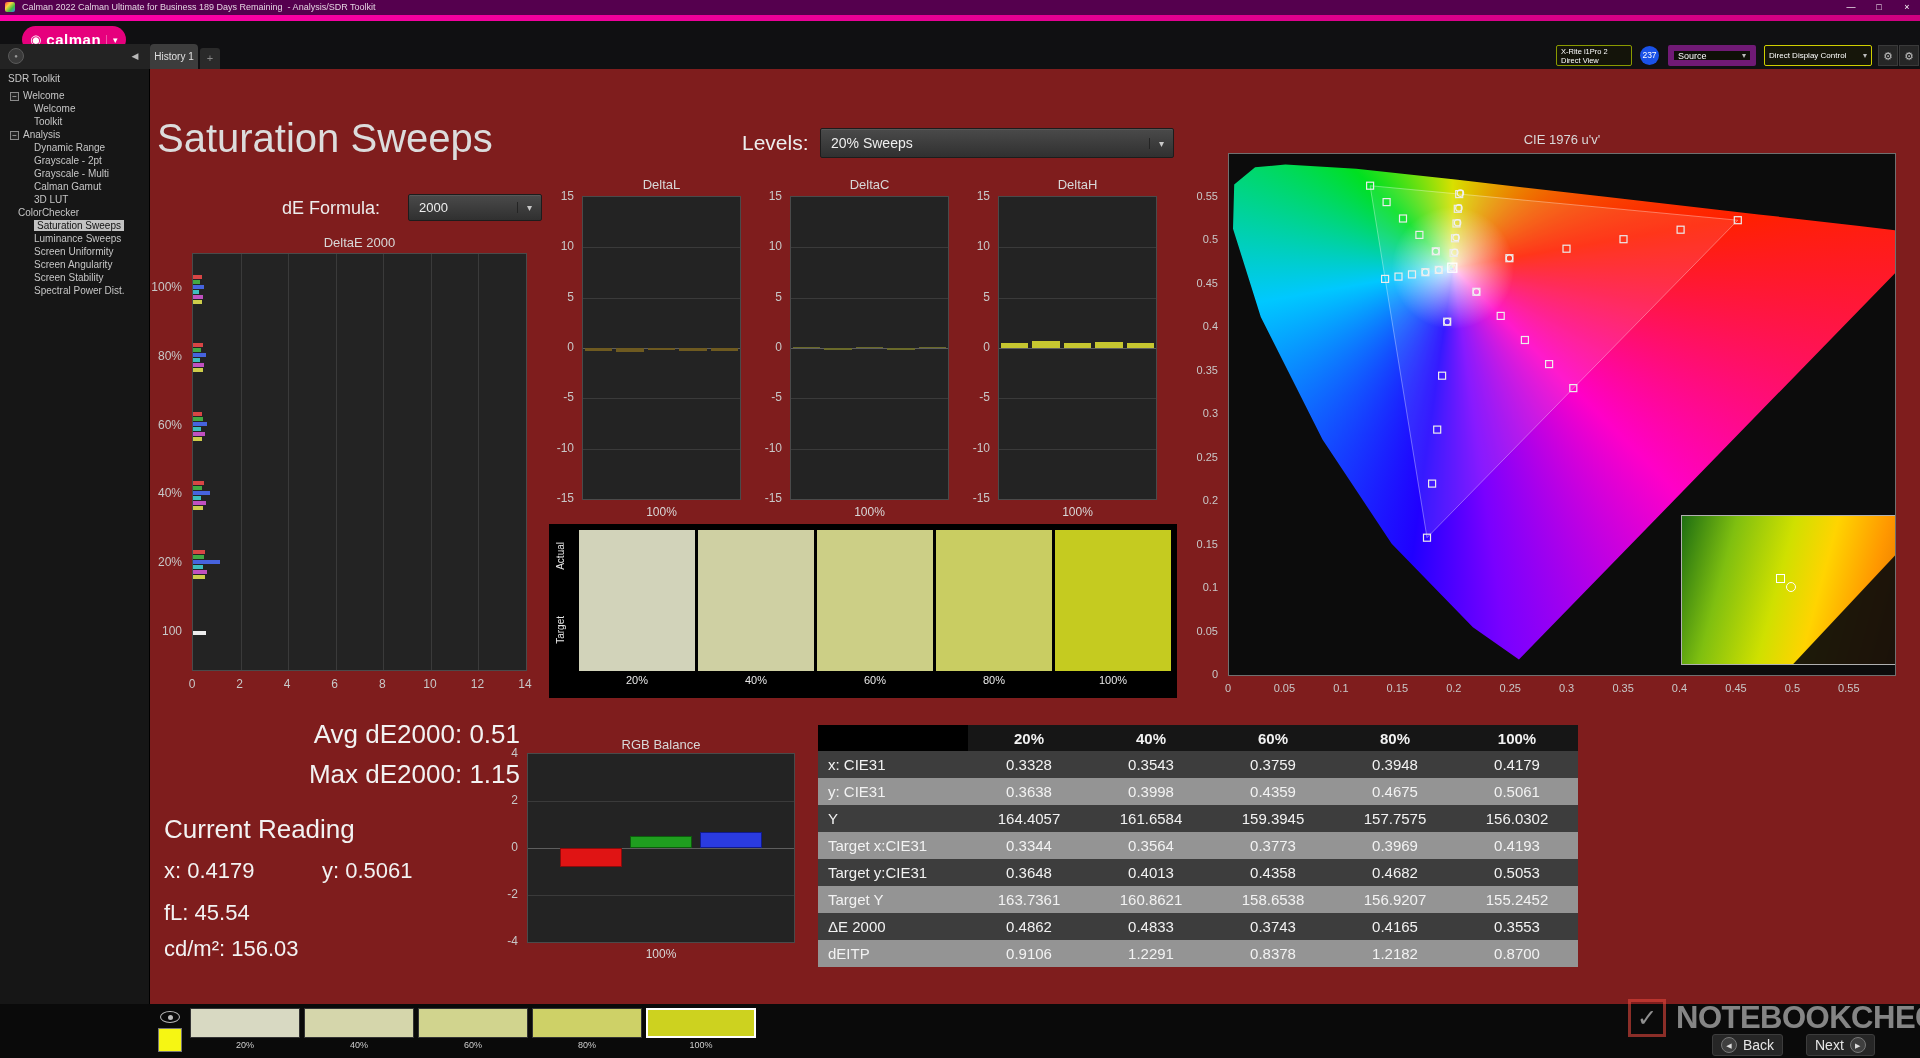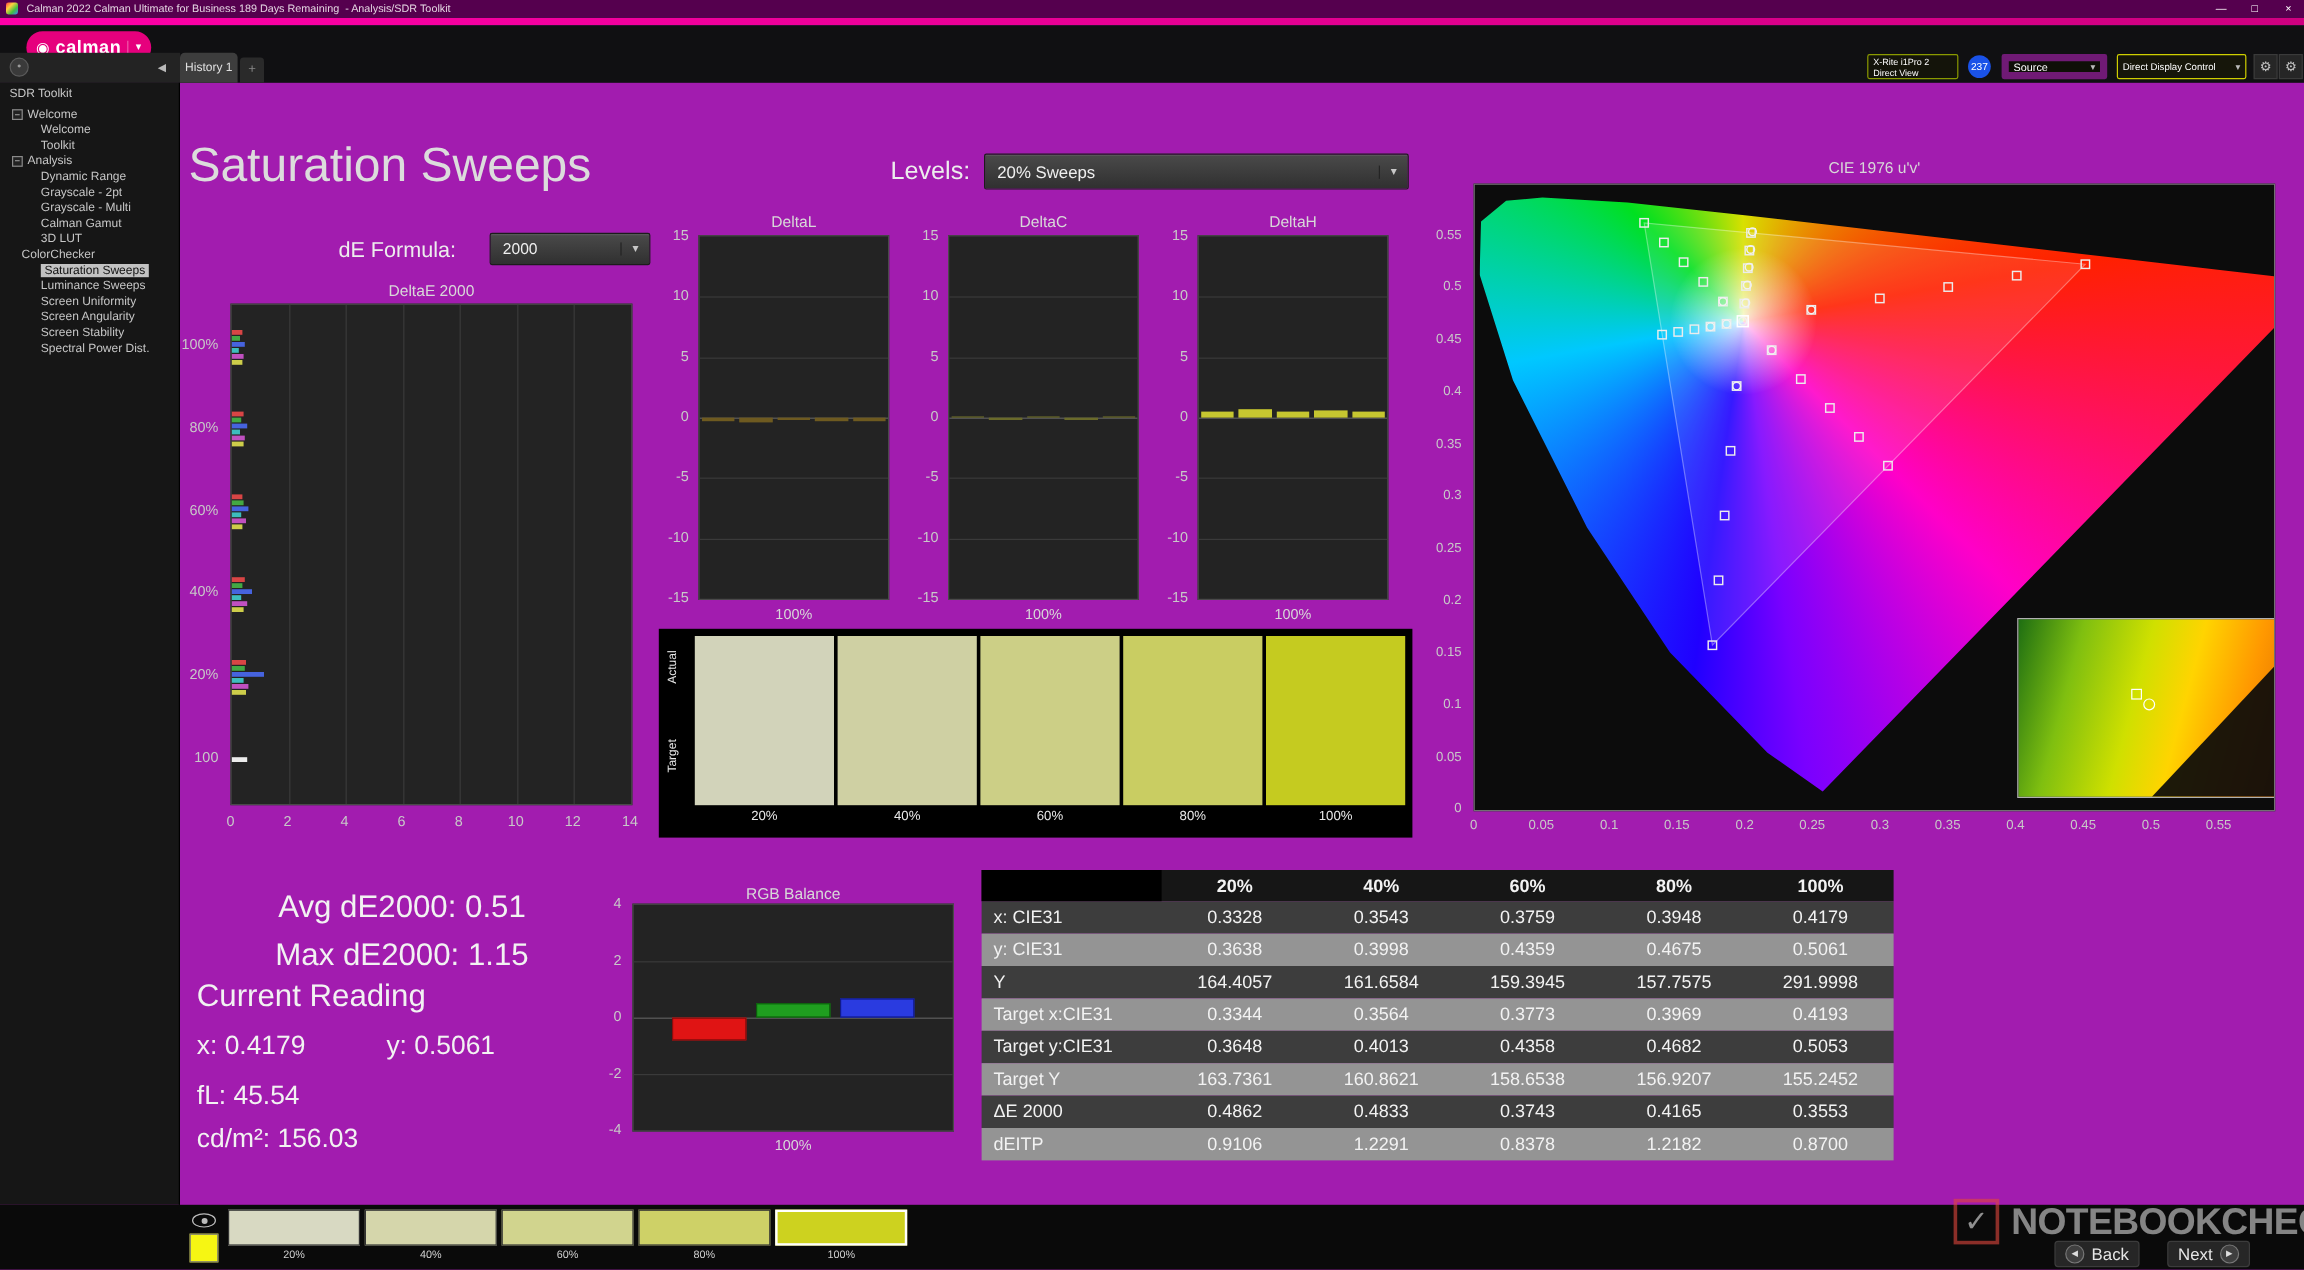--- a/index.html
+++ b/index.html
@@ -1,17 +1,17 @@
 <!DOCTYPE html>
 <html><head>
 <meta charset="utf-8">
 <style>
   *{margin:0;padding:0;box-sizing:border-box;}
   html,body{width:1920px;height:1058px;background:#111;font-family:"Liberation Sans","DejaVu Sans",sans-serif;}
-  #root{position:relative;width:1920px;height:1058px;background:#a21caf;overflow:hidden;}
+  #root{position:relative;width:1920px;height:1058px;background:#7f1d1d;overflow:hidden;}
   .abs{position:absolute;}
   
   #titlebar{position:absolute;left:0;top:0;width:1920px;height:15px;background:#55004e;}
   #win-icon{position:absolute;left:5px;top:2px;width:10px;height:10px;background:linear-gradient(135deg,#ff4040,#ffd040,#40c040,#4080ff);border-radius:2px;}
   #win-title{position:absolute;left:22px;top:0;height:15px;line-height:15px;font-size:9px;color:#e3d3e1;white-space:pre;}
   .winbtn{position:absolute;top:0;width:26px;height:15px;line-height:15px;text-align:center;font-size:9px;color:#fff;}
   
   #accent{position:absolute;left:0;top:15px;width:1920px;height:6px;background:linear-gradient(90deg,#ff00a8,#cf0080);}
   
   #topbar{position:absolute;left:0;top:21px;width:1920px;height:48px;background:#101012;}
@@ -392,21 +392,21 @@
       <div class="tick" style="left: 225.8px; top: 0px; font-size: 11px;">0.2</div>
       <div class="tick" style="left: 282.2px; top: 0px; font-size: 11px;">0.25</div>
       <div class="tick" style="left: 338.6px; top: 0px; font-size: 11px;">0.3</div>
       <div class="tick" style="left: 395.1px; top: 0px; font-size: 11px;">0.35</div>
       <div class="tick" style="left: 451.5px; top: 0px; font-size: 11px;">0.4</div>
       <div class="tick" style="left: 508px; top: 0px; font-size: 11px;">0.45</div>
       <div class="tick" style="left: 564.4px; top: 0px; font-size: 11px;">0.5</div>
       <div class="tick" style="left: 620.8px; top: 0px; font-size: 11px;">0.55</div>
     </div>
 
-  <div class="abs" style="left:150px;top:714px;width:370px;text-align:center;margin-top:21px;">
+  <div class="abs" style="left:150px;top:714px;width:370px;text-align:right;">
     <div class="bigread" style="line-height:40px;">Avg dE2000: 0.51</div>
     <div class="bigread" style="line-height:40px;">Max dE2000: 1.15</div>
   </div>
   <div class="abs" style="left:164px;top:814px;font-size:26px;color:#f2f2f2;">Current Reading</div>
   <div class="abs" style="left:164px;top:858px;font-size:22px;color:#f2f2f2;">x: 0.4179</div>
   <div class="abs" style="left:322px;top:858px;font-size:22px;color:#f2f2f2;">y: 0.5061</div>
   <div class="abs" style="left:164px;top:900px;font-size:22px;color:#f2f2f2;">fL: 45.54</div>
   <div class="abs" style="left:164px;top:936px;font-size:22px;color:#f2f2f2;">cd/m²: 156.03</div>
 
   <div class="ctitle" style="left:527px;top:737px;width:268px;">RGB Balance</div>
@@ -451,21 +451,21 @@
         <div class="tcell">0.4359</div>
         <div class="tcell">0.4675</div>
         <div class="tcell">0.5061</div>
       </div>
       <div class="trow rdark">
         <div class="tcell tlabel">Y</div>
         <div class="tcell">164.4057</div>
         <div class="tcell">161.6584</div>
         <div class="tcell">159.3945</div>
         <div class="tcell">157.7575</div>
-        <div class="tcell">291.9998</div>
+        <div class="tcell">156.0302</div>
       </div>
       <div class="trow rlight">
         <div class="tcell tlabel">Target x:CIE31</div>
         <div class="tcell">0.3344</div>
         <div class="tcell">0.3564</div>
         <div class="tcell">0.3773</div>
         <div class="tcell">0.3969</div>
         <div class="tcell">0.4193</div>
       </div>
       <div class="trow rdark">

